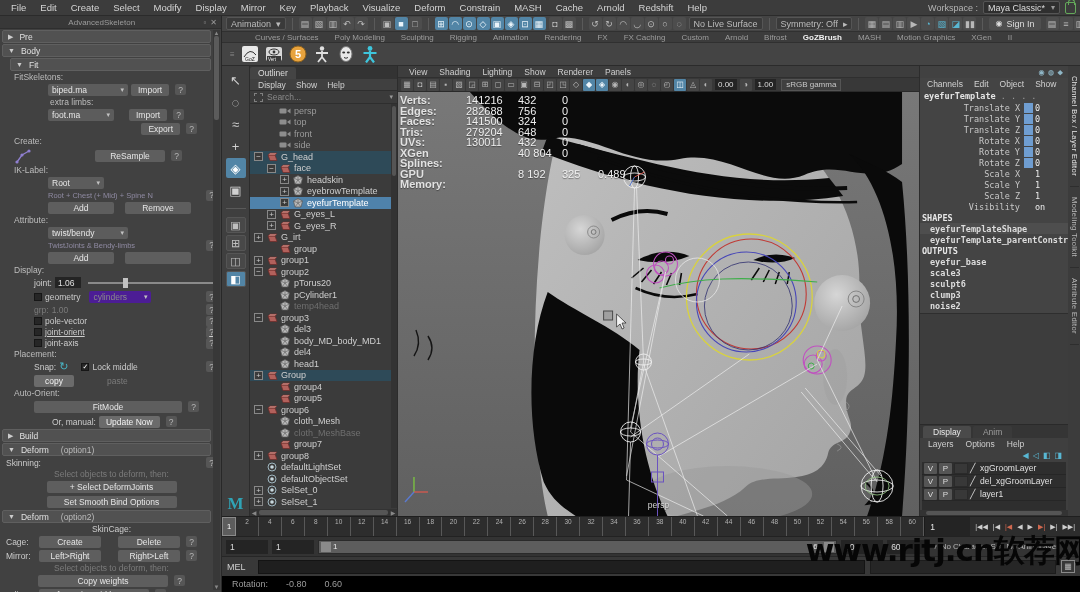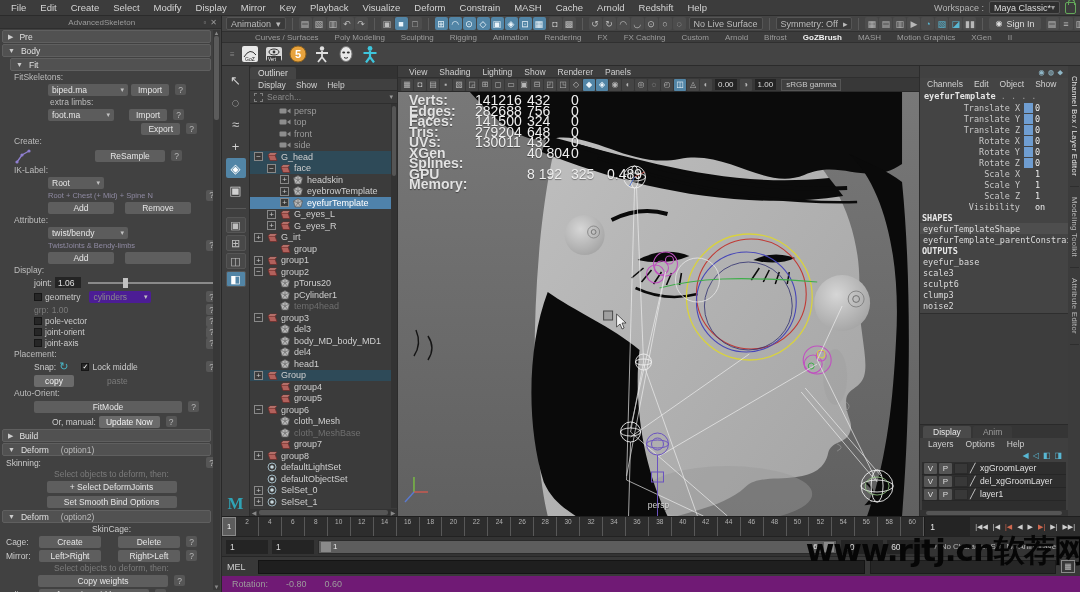--- a/index.html
+++ b/index.html
@@ -5,21 +5,21 @@
 *{margin:0;padding:0;box-sizing:border-box;}
 html,body{width:1080px;height:592px;overflow:hidden;}
 body{font-family:"Liberation Sans",sans-serif;background:#393939;color:#ccc;font-size:10px;position:relative;-webkit-user-select:none;user-select:none;}
 #app{position:absolute;inset:0;}
 
 
 #menubar{position:absolute;left:0;top:0;width:1080px;height:16px;background:#3c3c3c;border-bottom:1px solid #2b2b2b;display:flex;align-items:center;padding:0 4px;z-index:6;}
 #menubar-items{display:flex;align-items:center;}
 .mi{padding:0 7px;font-size:9.5px;color:#d4d4d4;white-space:nowrap;cursor:default;}
 #workspace{margin-left:auto;display:flex;align-items:center;gap:5px;color:#b4b4b4;font-size:9px;}
-.dd{background:#2f2f2f;border:1px solid #555;height:13px;display:flex;align-items:center;padding:0 4px;border-radius:2px;color:#ddd;}
+.dd{background:#2f2f2f;border:1px solid #555;height:13px;display:flex;align-items:center;gap:6px;padding:0 4px;border-radius:2px;color:#ddd;}
 .dd .arr{color:#999;font-size:8px;}
 .greenlock{width:11px;height:12px;border:1px solid #64a85a;border-radius:2px;position:relative;}
 .greenlock:before{content:"";position:absolute;left:2px;top:-4px;width:5px;height:5px;border:1.5px solid #64a85a;border-bottom:none;border-radius:4px 4px 0 0;}
 
 
 #left-panel{position:absolute;left:0;top:16px;width:222px;height:576px;background:#414141;border-right:1px solid #282828;font-size:8.5px;overflow:hidden;z-index:4;}
 #as-header{height:13px;background:#383838;display:flex;align-items:center;color:#9c9c9c;font-size:8px;padding:0 4px;border-bottom:1px solid #2e2e2e;}
 #as-header .as-title{flex:1;text-align:center;}
 .as-hic{color:#9a9a9a;margin-left:4px;font-size:8px;cursor:default;}
 .as-section{height:13px;background:#515151;border:1px solid #5f5f5f;border-radius:2px;display:flex;align-items:center;gap:6px;padding:0 5px;margin:1px 10px 1px 2px;color:#e0e0e0;}
@@ -98,41 +98,41 @@
 #viewport{flex:1;display:flex;flex-direction:column;min-width:0;border-right:1px solid #2c2c2c;}
 #vp-menus{height:12px;background:#3d3d3d;display:flex;align-items:center;gap:2px;padding:0 6px;border-bottom:1px solid #2f2f2f;}
 .vmenu{font-size:8.5px;color:#d0d0d0;padding:0 5px;}
 #vp-iconbar{height:14px;background:#383838;display:flex;align-items:center;gap:1px;padding:0 3px;border-bottom:1px solid #2a2a2a;overflow:hidden;}
 .vic{width:12px;height:12px;background:#454545;display:flex;align-items:center;justify-content:center;color:#b5b5b5;font-size:8px;border-radius:1px;flex:none;}
 .vic.on{background:#5285a6;color:#eef6fb;}
 .vfield{background:#242424;color:#ddd;height:11px;padding:0 3px;font-size:8px;display:flex;align-items:center;margin:0 2px;}
 #vp-gamma{background:#3f3f3f;border:1px solid #555;height:12px;display:flex;align-items:center;gap:4px;padding:0 4px;color:#c8c8c8;font-size:8px;margin-left:2px;white-space:nowrap;}
 #vp-canvas{flex:1;position:relative;min-height:0;}
 #vp-canvas svg{position:absolute;inset:0;}
-#hud{position:absolute;left:11px;top:3px;font-size:14px;color:#efefef;text-shadow:0 1px 1px rgba(0,0,0,.4);}
+#hud{position:absolute;left:2px;top:3px;font-size:11px;color:#efefef;text-shadow:0 1px 1px rgba(0,0,0,.4);}
 .hudrow{display:grid;grid-template-columns:66px 52px 44px 36px 34px;line-height:10.5px;}
 .hud-label{font-weight:bold;color:#e2e2e2;}
 #persp-label{position:absolute;left:50%;bottom:6px;transform:translateX(-50%);color:#d8d8d8;font-size:8.5px;text-shadow:0 1px 1px rgba(0,0,0,.5);}
 
 
 #channel-col{width:148px;background:#444;display:flex;flex-direction:column;min-height:0;font-family:"DejaVu Sans Mono",monospace;font-size:8.5px;}
 #cb-topicons{height:12px;display:flex;align-items:center;justify-content:flex-end;gap:4px;padding:0 5px;background:#414141;}
 .cbti{color:#8fb6c6;font-size:9px;}
 #cb-menus{height:12px;display:flex;align-items:center;gap:1px;padding:0 2px;background:#444;font-family:"Liberation Sans",sans-serif;}
 .cbmenu{font-size:8.5px;color:#d2d2d2;padding:0 5px;}
 #cb-object{height:12px;display:flex;align-items:center;padding:0 4px;color:#e4e4e4;font-weight:bold;gap:5px;}
 #cb-object .dots{color:#9a9a9a;font-weight:normal;}
 #cb-rows{}
 .cbrow{height:11px;display:flex;align-items:center;}
 .cbn{width:104px;text-align:right;padding-right:4px;color:#c8c8c8;white-space:nowrap;}
 .cbsel{width:9px;height:10px;margin-right:2px;flex:none;}
 .cbsel.sel{background:#6f9dd0;}
 .cbv{color:#ededed;}
 .cb-hdr{height:11px;display:flex;align-items:center;padding-left:2px;color:#e6e6e6;font-weight:bold;}
-.cb-item{height:11px;display:flex;align-items:center;padding-left:3px;color:#dcdcdc;white-space:nowrap;}
+.cb-item{height:11px;display:flex;align-items:center;padding-left:10px;color:#dcdcdc;white-space:nowrap;font-weight:bold;}
 #cb-shapes .cb-item:first-child{background:#4e4e4e;}
 #cb-spacer{flex:1;background:#3d3d3d;border-top:1px solid #2e2e2e;margin-top:2px;}
 
 
 #layer-editor{height:92px;border-top:1px solid #2a2a2a;background:#3f3f3f;display:flex;flex-direction:column;font-family:"Liberation Sans",sans-serif;}
 #le-tabs{height:13px;display:flex;align-items:flex-end;background:#353535;gap:2px;padding:0 3px;}
 .letab{height:12px;padding:0 10px;display:flex;align-items:center;font-size:8.5px;color:#9c9c9c;background:#3a3a3a;border-radius:2px 2px 0 0;}
 .letab.act{background:#4a4a4a;color:#e8e8e8;}
 #le-menus{height:12px;display:flex;align-items:center;gap:2px;padding:0 3px;}
 .lemenu{font-size:8.5px;color:#cfcfcf;padding:0 5px;}
@@ -173,21 +173,21 @@
 #range-inner .spacer{flex:1;}
 .rsmall{color:#bbb;font-size:7px;}
 .rtext{color:#b5b5b5;font-size:8px;white-space:nowrap;}
 .ric{color:#c46a52;font-size:8px;}
 
 #command-line{height:20px;background:#383838;display:flex;align-items:center;gap:5px;padding:0 5px;border-top:1px solid #262626;}
 #mel-label{color:#cfcfcf;font-size:9px;width:26px;}
 #mel-input{flex:1;height:14px;background:#1f1f1f;border:1px solid #141414;}
 #mel-output{width:186px;height:14px;background:#262626;border:1px solid #1c1c1c;}
 #script-icon{width:14px;height:13px;border:1px solid #8a8a8a;color:#b8b8b8;font-size:8px;display:flex;align-items:center;justify-content:center;}
-#help-line{height:16px;display:flex;align-items:center;gap:18px;padding:0 10px;background:#701a75;color:#9c9c9c;font-size:9px;}
+#help-line{height:16px;display:flex;align-items:center;gap:18px;padding:0 10px;background:#000000;color:#9c9c9c;font-size:9px;}
 
 #watermark{position:absolute;right:-4px;bottom:20px;font-size:31px;font-weight:bold;color:#060606;letter-spacing:-1px;z-index:40;font-family:"DejaVu Sans",sans-serif;white-space:nowrap;}
 </style>
 </head>
 <body>
 
 <div id="app">
 
   <div id="menubar">
     <div id="menubar-items">
@@ -322,21 +322,21 @@
       <div class="as-row" style="height:11px;margin-left:26px;">
         <span class="dim-t">grp:</span>
         <span class="dim-t">1.00</span>
         <div class="as-q">?</div>
       </div>
       <div class="as-row" style="height:10px;margin-left:26px;">
         <span class="chk"></span>
         <span>pole-vector</span>
         <div class="as-q">?</div>
       </div>
-      <div class="as-row" style="height:10px;margin-left:26px;">
+      <div class="as-row" style="height:10px;margin-left:26px;text-decoration:underline;">
         <span class="chk"></span>
         <span>joint-orient</span>
         <div class="as-q">?</div>
       </div>
       <div class="as-row" style="height:10px;margin-left:26px;">
         <span class="chk"></span>
         <span>joint-axis</span>
         <div class="as-q">?</div>
       </div>
       <div class="as-label">Placement:</div>

